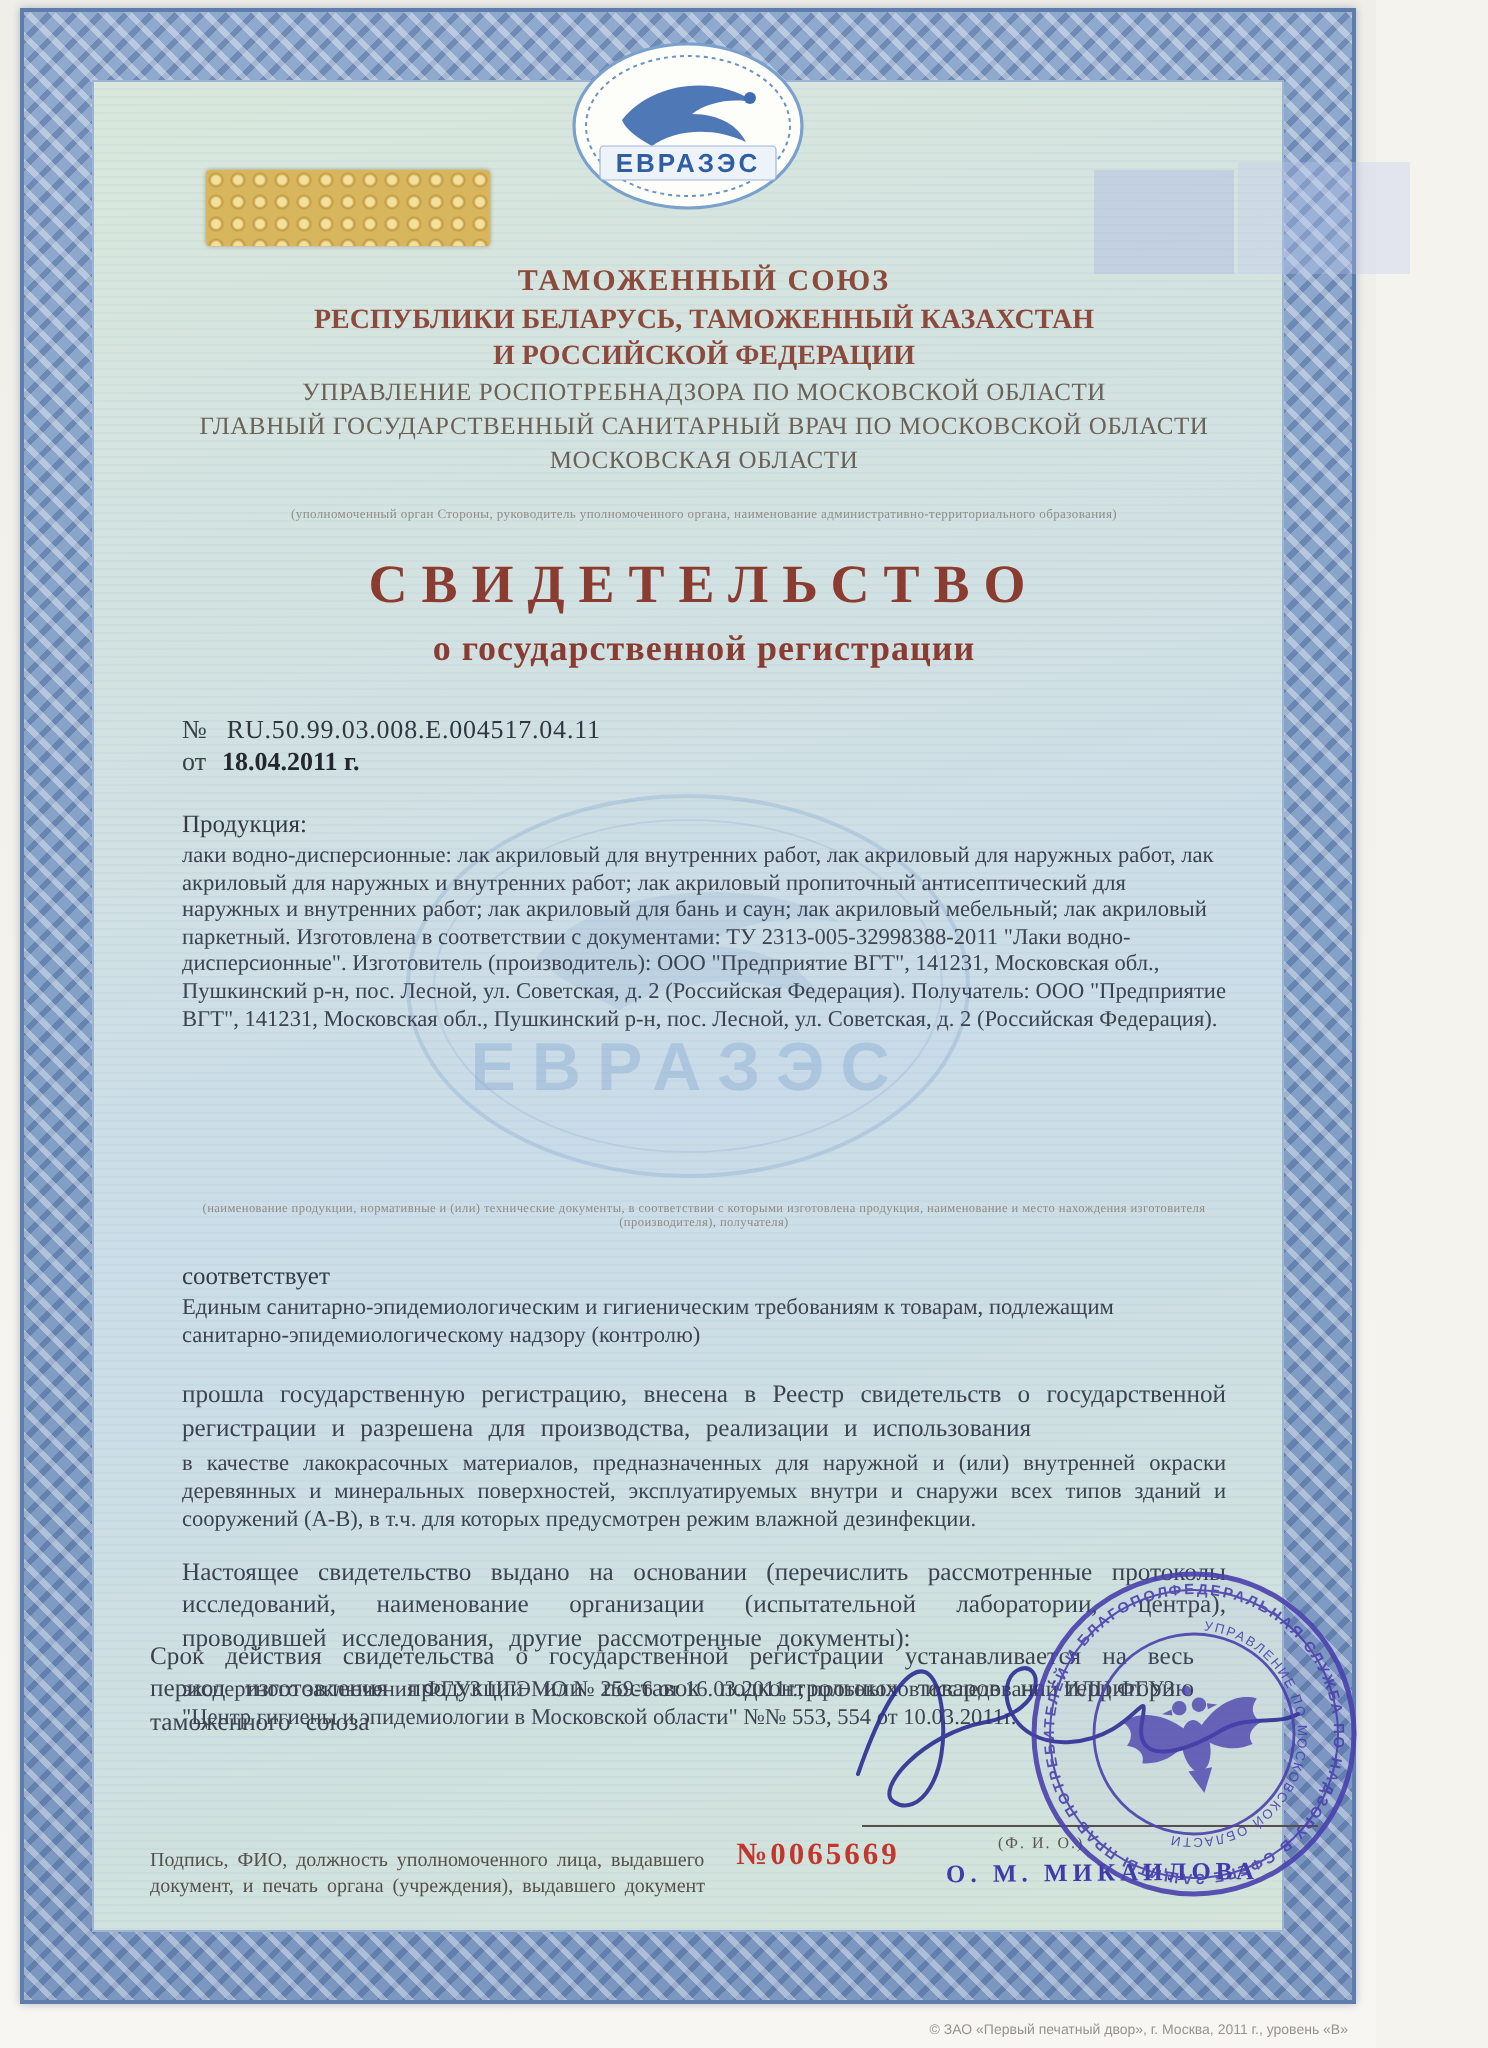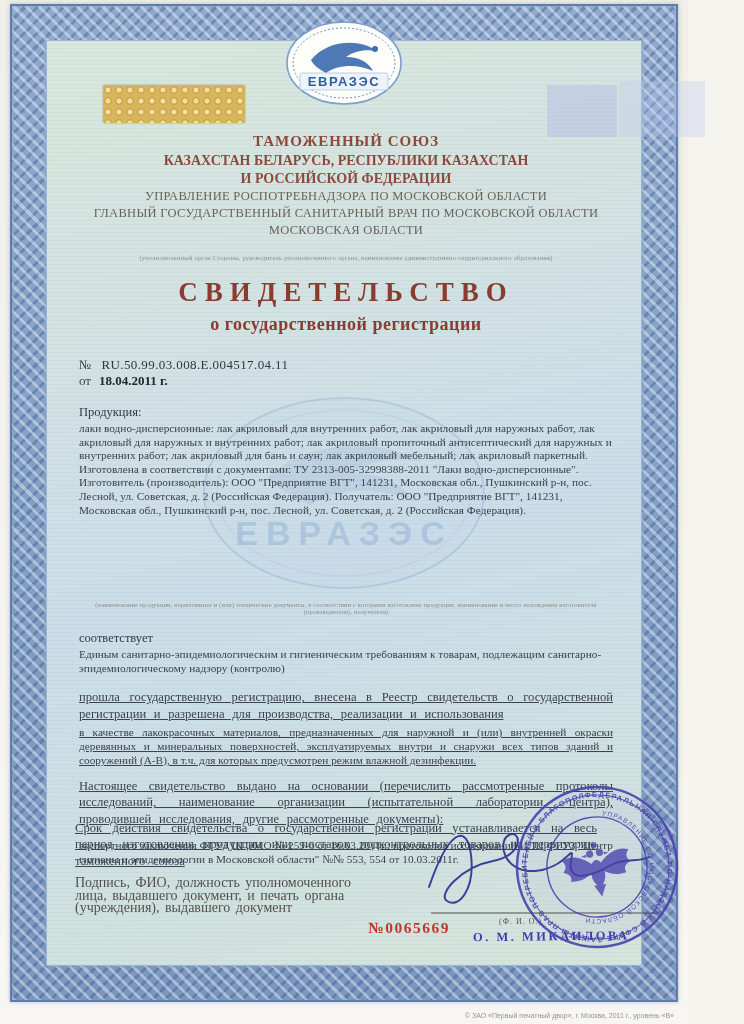--- a/index.html
+++ b/index.html
@@ -27,47 +27,47 @@
     background-color:#d9b457;
     background-image:radial-gradient(circle at 5px 5px,#f6e09a 2px,#c3973a 3.2px,rgba(0,0,0,0) 4.2px);
     background-size:11px 11px;box-shadow:0 0 2px rgba(120,90,20,.55);opacity:.95;}
   .patch1{position:absolute;left:500px;top:44px;width:70px;height:52px;background:rgba(165,178,228,.38);z-index:1;}
   .patch2{position:absolute;left:572px;top:40px;width:86px;height:56px;background:rgba(190,200,240,.30);z-index:1;}
 
   
   .watermark{position:absolute;left:50%;top:352px;transform:translateX(-50%);z-index:0;}
 
   
-  .content{position:relative;z-index:1;padding:92px 28px 0 32px;color:#3a4149;}
+  .content{position:relative;z-index:1;padding:92px 28px 0 44px;color:#3a4149;}
   .c{text-align:center;}
   .h-red1{font-size:15px;font-weight:bold;color:#8c4a3c;letter-spacing:1px;margin-bottom:3px;}
   .h-red2{font-size:14px;font-weight:bold;color:#8c4a3c;margin-bottom:2px;}
   .h-gray{font-size:12.5px;color:#6a6258;margin-bottom:2px;letter-spacing:.3px;}
   .h-note{font-size:6.5px;color:#8f8c85;margin-top:16px;letter-spacing:.2px;}
   .cert-title{font-size:27px;font-weight:bold;color:#8a3c31;letter-spacing:7px;margin-top:16px;}
   .cert-sub{font-size:18px;font-weight:bold;color:#8a3c31;margin-top:6px;letter-spacing:.5px;}
   .num-row{display:flex;justify-content:space-between;align-items:baseline;margin-top:22px;font-size:13px;flex-direction:column;}
   .num-left .val{margin-left:10px;letter-spacing:.4px;color:#2f3640;}
   .num-right{margin-right:66px;}
   .num-right .val{margin-left:8px;font-weight:bold;color:#23282f;}
   .sec-label{font-size:12.5px;margin-top:16px;margin-bottom:2px;color:#343b44;}
   .body-p{font-size:11.3px;line-height:13.6px;margin:0;color:#3c4250;}
   .tiny-note{font-size:6.3px;color:#8f8c85;text-align:center;margin-top:84px;letter-spacing:.2px;}
-  .just{text-align:justify;text-decoration:underline;}
+  .just{text-align:justify;}
   .wide{word-spacing:4.5px;}
   .p-reg1{font-size:12.6px;line-height:16.5px;margin-top:14px;}
   .p-reg2{font-size:11.3px;line-height:13.8px;margin-top:4px;}
   .p-bas1{font-size:12.6px;line-height:16.5px;margin-top:10px;}
   .p-bas2{font-size:11.3px;line-height:13.8px;margin-top:12px;}
 
   
   .validity{position:absolute;left:28px;top:766px;width:522px;z-index:1;
     font-size:12.6px;line-height:16.5px;color:#3c4250;}
-  .sig-caption{position:absolute;left:28px;top:836px;width:300px;z-index:1;
-    font-size:14px;line-height:12.6px;color:#55504a;word-spacing:2px;}
+  .sig-caption{position:absolute;left:28px;top:884px;width:300px;z-index:1;
+    font-size:10px;line-height:12.6px;color:#55504a;word-spacing:2px;}
   .serial{position:absolute;left:272px;top:878px;width:180px;text-align:center;z-index:2;
     font-size:15.5px;font-weight:bold;color:#c2362b;letter-spacing:1.5px;}
   .signature{position:absolute;left:368px;top:770px;z-index:2;}
   .fio-note{position:absolute;left:452px;top:876px;font-size:8px;color:#5a5650;z-index:2;letter-spacing:1px;}
   .official-name{position:absolute;left:426px;top:888px;width:216px;z-index:2;
     font-size:12.5px;font-weight:bold;color:#3f3caa;letter-spacing:2.5px;transform:rotate(-.6deg);}
   .stamp{position:absolute;left:464px;top:740px;z-index:3;opacity:.9;transform:rotate(-10deg);}
 
   .copyright{position:absolute;right:14px;bottom:5px;font-size:7px;color:#97948d;
     font-family:"Liberation Sans","DejaVu Sans",sans-serif;}
@@ -95,21 +95,21 @@
 
       <svg class="watermark" width="292" height="204" viewBox="0 0 292 204">
         <ellipse cx="146" cy="100" rx="140" ry="95" fill="rgba(190,210,235,.10)" stroke="rgba(120,155,200,.28)" stroke-width="2"></ellipse>
         <ellipse cx="146" cy="100" rx="127" ry="83" fill="none" stroke="rgba(120,155,200,.20)" stroke-width="1"></ellipse>
         <path d="M70,86 C100,48 184,44 222,68 C196,64 172,68 154,80 C186,80 206,92 214,108 C178,92 136,96 112,112 C96,104 80,96 70,86 Z" fill="rgba(120,155,200,.16)"></path>
         <text x="146" y="152" text-anchor="middle" font-size="34" font-weight="bold" letter-spacing="8" fill="rgba(110,150,200,.30)" font-family="Liberation Sans, DejaVu Sans, sans-serif">ЕВРАЗЭС</text>
       </svg>
 
       <div class="content">
         <div class="c h-red1">ТАМОЖЕННЫЙ СОЮЗ</div>
-        <div class="c h-red2">КАЗАХСТАН БЕЛАРУСЬ, РЕСПУБЛИКИ КАЗАХСТАН</div>
+        <div class="c h-red2">РЕСПУБЛИКИ БЕЛАРУСЬ, ТАМОЖЕННЫЙ КАЗАХСТАН</div>
         <div class="c h-red2">И РОССИЙСКОЙ ФЕДЕРАЦИИ</div>
         <div class="c h-gray">УПРАВЛЕНИЕ РОСПОТРЕБНАДЗОРА ПО МОСКОВСКОЙ ОБЛАСТИ</div>
         <div class="c h-gray">ГЛАВНЫЙ ГОСУДАРСТВЕННЫЙ САНИТАРНЫЙ ВРАЧ ПО МОСКОВСКОЙ ОБЛАСТИ</div>
         <div class="c h-gray">МОСКОВСКАЯ ОБЛАСТИ</div>
         <div class="c h-note">(уполномоченный орган Стороны, руководитель уполномоченного органа, наименование административно-территориального образования)</div>
 
         <div class="c cert-title">СВИДЕТЕЛЬСТВО</div>
         <div class="c cert-sub">о государственной регистрации</div>
 
         <div class="num-row">

